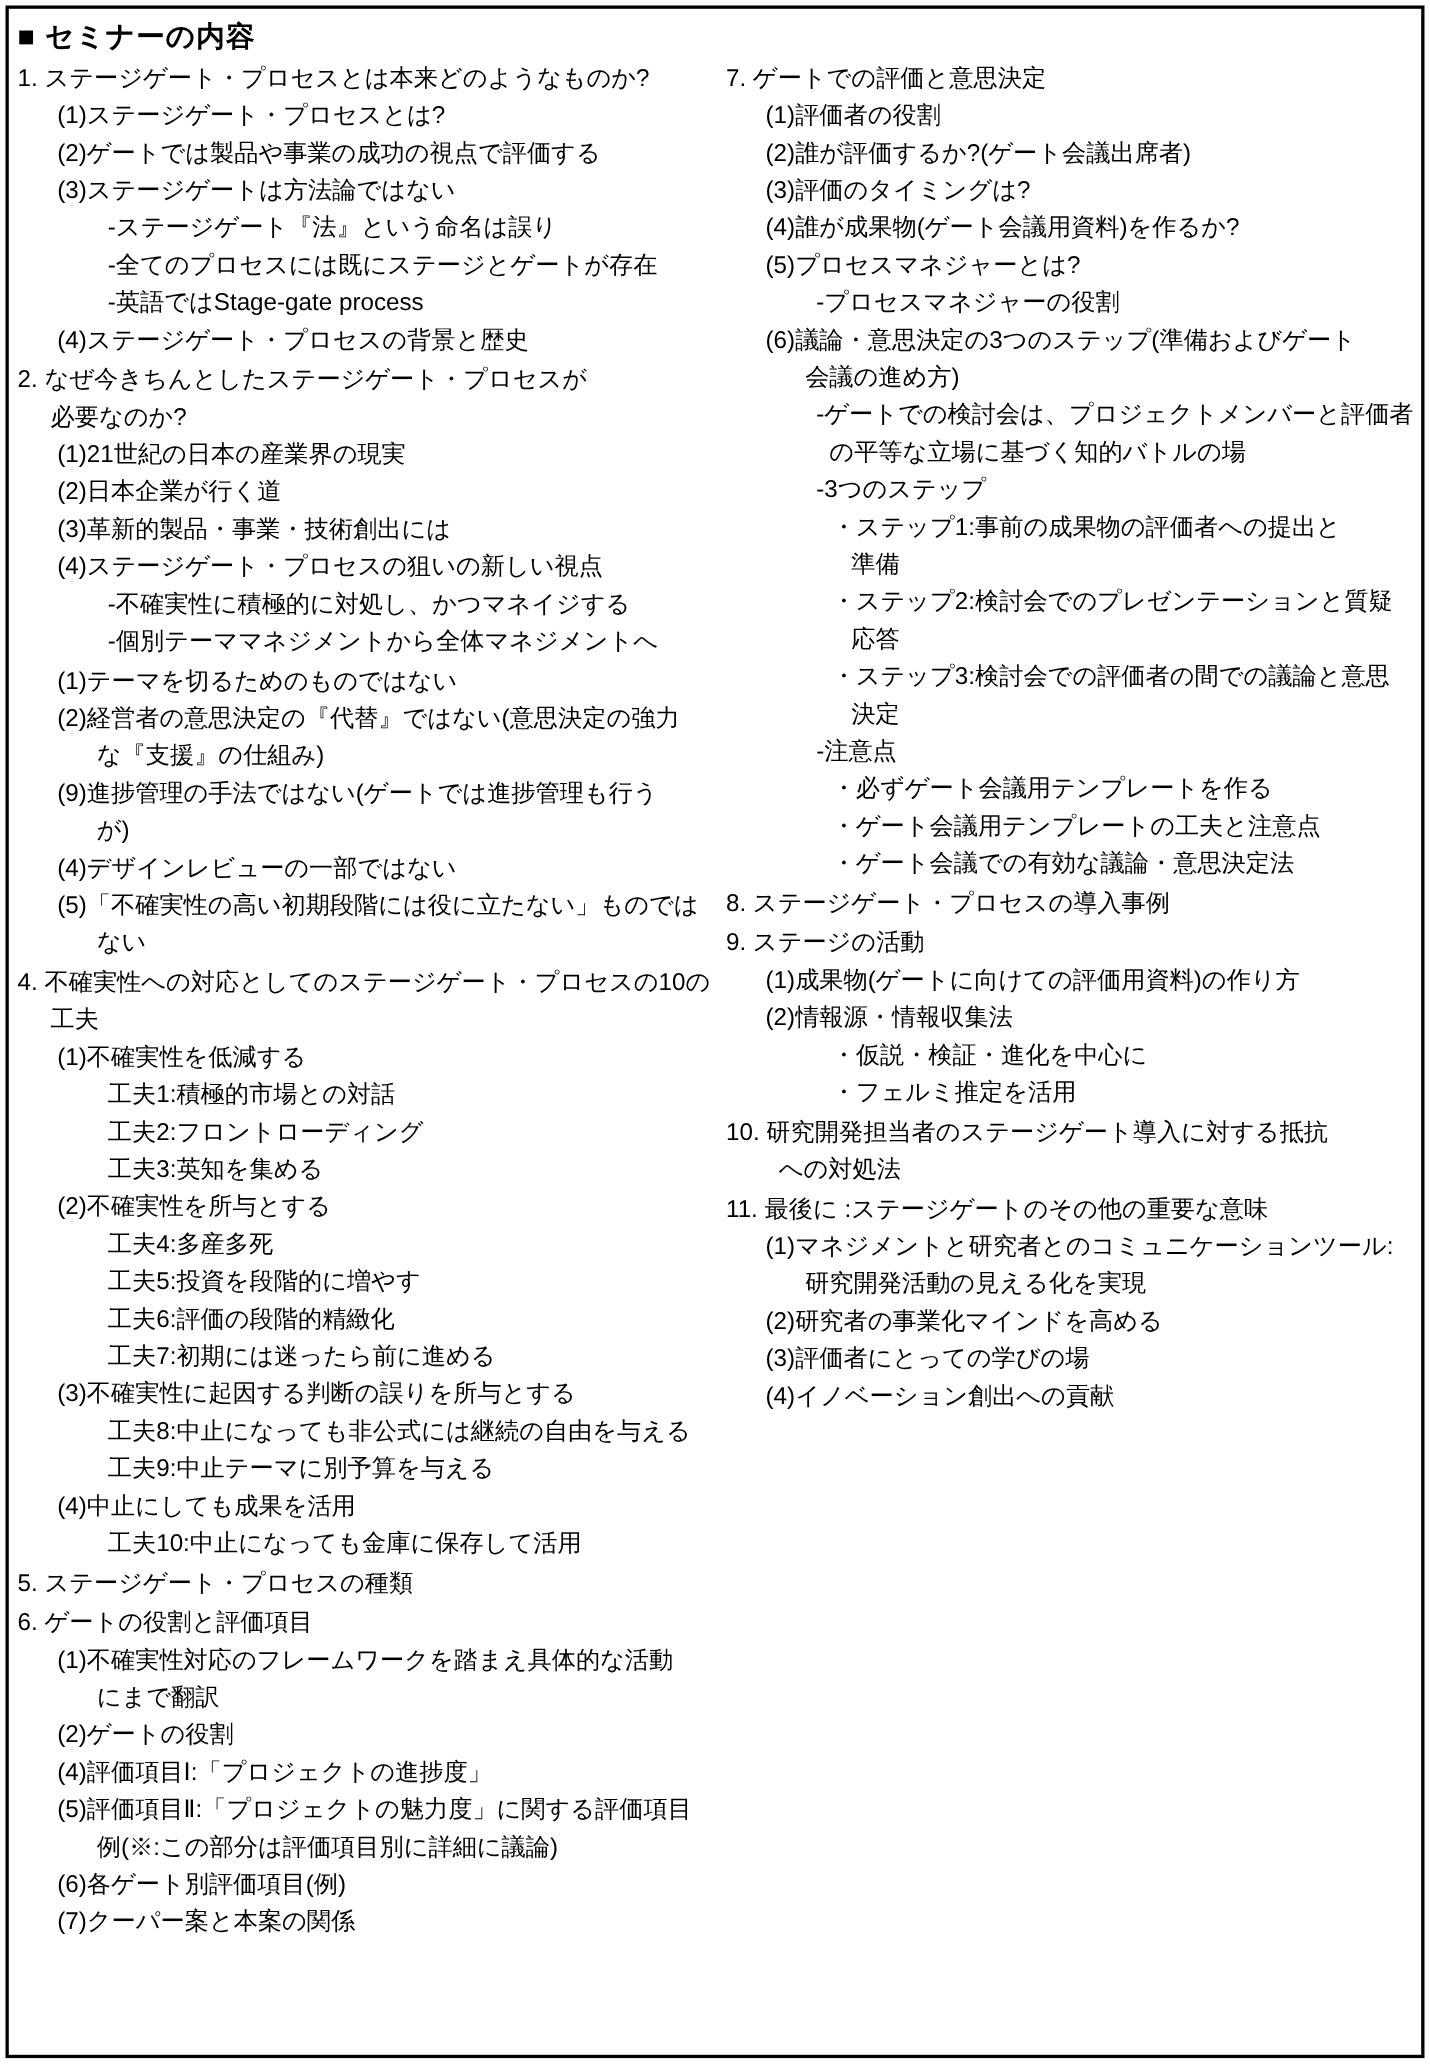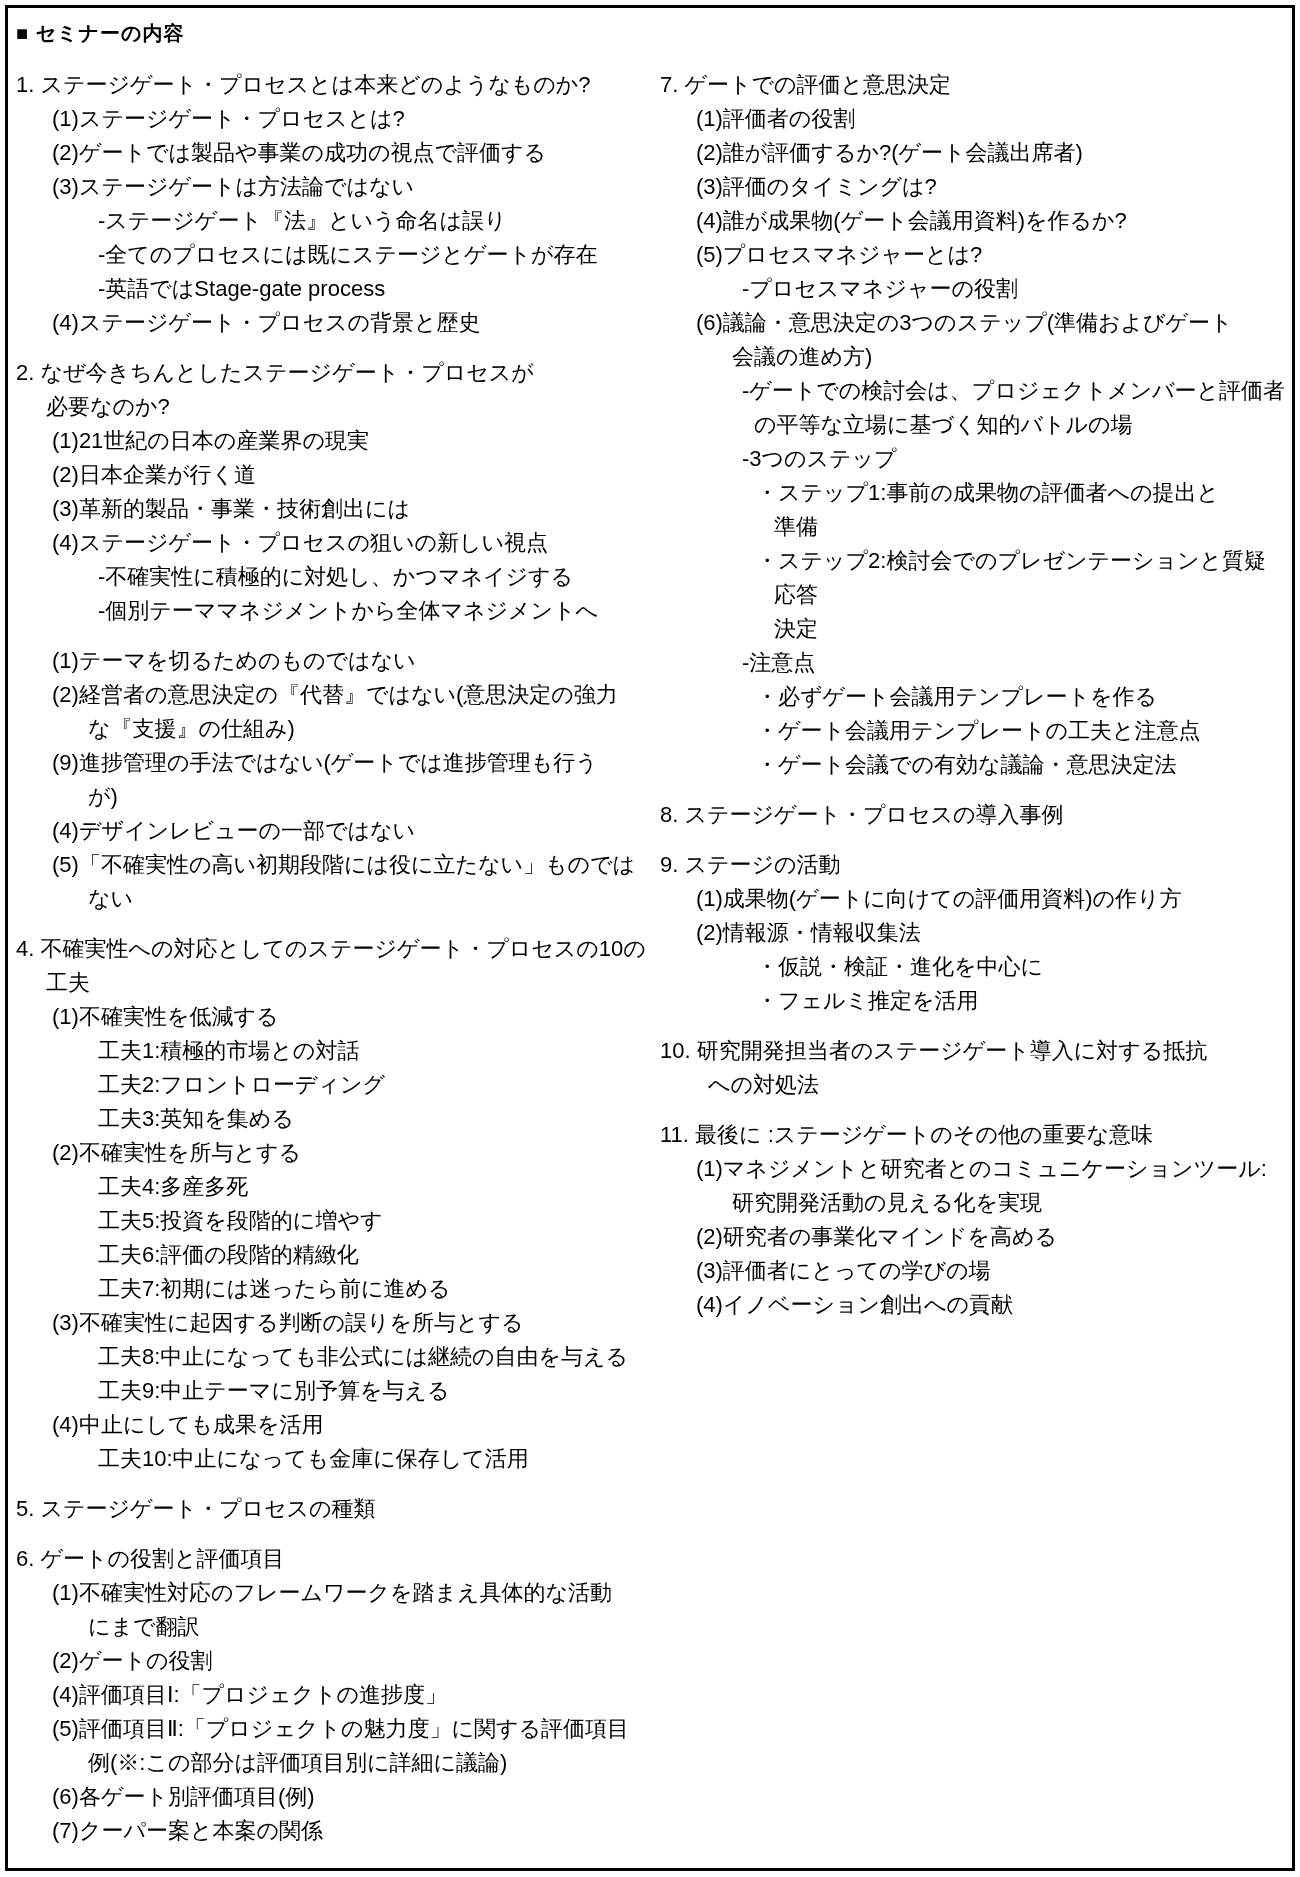--- a/index.html
+++ b/index.html
@@ -19,37 +19,37 @@
     left: 5px;
     top: 5px;
     right: 5px;
     bottom: 6px;
     border: 3px solid #000000;
     box-sizing: border-box;
     padding: 6px 6px 6px 8px;
     overflow: hidden;
   }
   .title {
-    font-size: 20px;
+    font-size: 26px;
     font-weight: bold;
     line-height: 38px;
     letter-spacing: 1px;
     white-space: nowrap;
   }
   .columns {
     display: flex;
     flex-direction: row;
     align-items: flex-start;
   }
   .col {
     box-sizing: border-box;
   }
   .col-left  { width: 640px; }
   .col-right { width: 640px; padding-left: 9px; }
-  .section { margin-top: 16px; }
+  .section { margin-top: 2px; }
   .line {
     font-size: 22px;
     line-height: 34px;
     white-space: nowrap;
     letter-spacing: 0px;
   }
   
   .i0 { padding-left: 0; }
   .i1 { padding-left: 30px; }   
   .i2 { padding-left: 36px; }   
@@ -141,20 +141,21 @@
           <div class="line i4">-プロセスマネジャーの役割</div>
           <div class="line i2">(6)議論・意思決定の3つのステップ(準備およびゲート</div>
           <div class="line i3">会議の進め方)</div>
           <div class="line i4">-ゲートでの検討会は、プロジェクトメンバーと評価者</div>
           <div class="line i5">の平等な立場に基づく知的バトルの場</div>
           <div class="line i4">-3つのステップ</div>
           <div class="line i6">・ステップ1:事前の成果物の評価者への提出と</div>
           <div class="line i7">準備</div>
           <div class="line i6">・ステップ2:検討会でのプレゼンテーションと質疑</div>
           <div class="line i7">応答</div>
+          <div class="line i6">・ステップ3:検討会での評価者の間での議論と意思</div>
           <div class="line i7">決定</div>
           <div class="line i4">-注意点</div>
           <div class="line i6">・必ずゲート会議用テンプレートを作る</div>
           <div class="line i6">・ゲート会議用テンプレートの工夫と注意点</div>
           <div class="line i6">・ゲート会議での有効な議論・意思決定法</div>
         </div>
         <div class="section">
           <div class="line i0">8. ステージゲート・プロセスの導入事例</div>
         </div>
         <div class="section">

